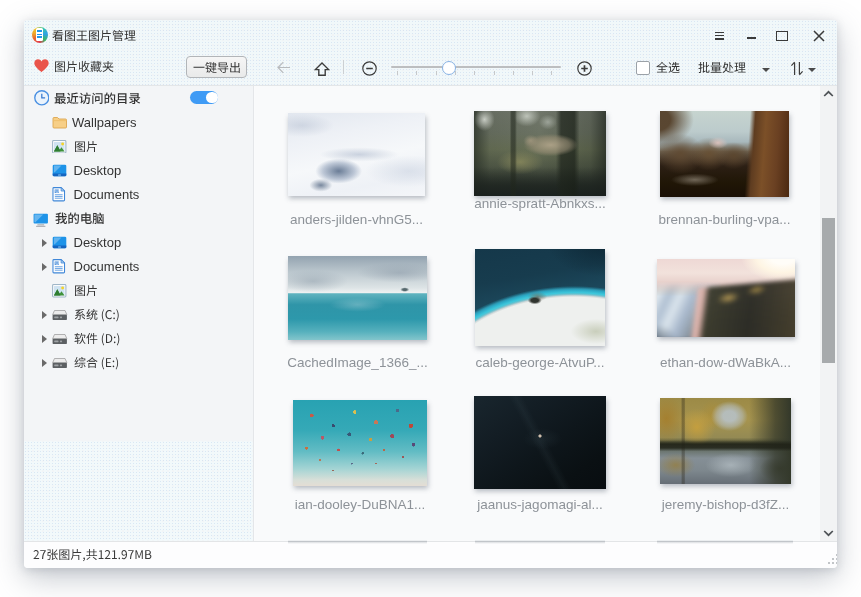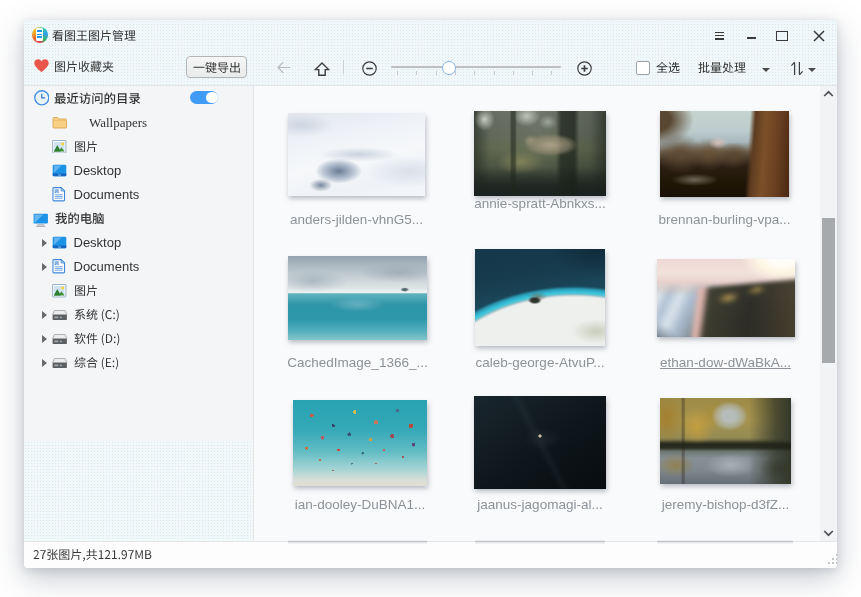--- a/index.html
+++ b/index.html
@@ -105,21 +105,21 @@
     </svg>
 <svg style="position:absolute;left:29.8px;top:71.7px;" width="86.8" height="14" viewBox="0 -11 86.8 14">
       <path d="M3.3 -7.8H9.1V-7.1H3.3ZM3.3 -9.3H9.1V-8.6H3.3ZM2.1 -10.1V-6.3H10.3V-10.1ZM4.8 -4.8V-4.1H2.8V-4.8ZM0.6 -0.6 0.7 0.4 4.8 -0.1V1.0H5.9V-0.2L6.5 -0.3L6.5 -1.2L5.9 -1.2V-4.8H11.8V-5.7H0.6V-4.8H1.7V-0.7ZM6.3 -4.1V-3.2H7.2L6.8 -3.1C7.1 -2.2 7.6 -1.5 8.2 -0.9C7.6 -0.4 6.9 -0.1 6.2 0.1C6.4 0.4 6.6 0.8 6.8 1.0C7.6 0.7 8.3 0.3 9.0 -0.2C9.6 0.3 10.4 0.7 11.3 1.0C11.5 0.7 11.8 0.3 12.0 0.1C11.2 -0.1 10.4 -0.5 9.8 -0.9C10.5 -1.7 11.1 -2.7 11.5 -3.9L10.8 -4.2L10.6 -4.1ZM7.8 -3.2H10.2C9.9 -2.6 9.5 -2.0 9.0 -1.5C8.5 -2.0 8.1 -2.6 7.8 -3.2ZM4.8 -3.2V-2.5H2.8V-3.2ZM4.8 -1.7V-1.1L2.8 -0.8V-1.7Z M13.3 -9.7C14.0 -9.0 14.8 -8.0 15.1 -7.4L16.1 -8.1C15.7 -8.7 14.9 -9.6 14.2 -10.2ZM23.1 -10.5C21.8 -10.1 19.5 -9.8 17.5 -9.7V-7.0C17.5 -5.4 17.4 -3.2 16.3 -1.7C16.6 -1.5 17.1 -1.2 17.3 -1.0C18.2 -2.3 18.5 -4.2 18.6 -5.8H20.9V-1.0H22.0V-5.8H24.2V-6.9H18.7V-7.0V-8.8C20.5 -8.9 22.6 -9.1 24.0 -9.6ZM15.7 -6.0H13.0V-4.8H14.6V-1.6C14.0 -1.4 13.4 -0.8 12.8 -0.2L13.6 0.9C14.1 0.1 14.7 -0.7 15.1 -0.7C15.4 -0.7 15.8 -0.2 16.3 0.1C17.2 0.6 18.3 0.7 19.8 0.7C21.1 0.7 23.2 0.7 24.1 0.6C24.1 0.3 24.3 -0.3 24.4 -0.6C23.2 -0.5 21.3 -0.4 19.9 -0.4C18.5 -0.4 17.4 -0.4 16.6 -0.9C16.2 -1.2 15.9 -1.4 15.7 -1.5Z M26.2 -9.6C26.8 -9.0 27.6 -8.1 28.0 -7.6L28.8 -8.5C28.4 -8.9 27.6 -9.7 27.0 -10.3ZM32.1 -10.2C32.3 -9.6 32.5 -8.8 32.6 -8.3H29.4V-7.2H31.1C31.1 -4.2 30.9 -1.4 29.0 0.2C29.3 0.4 29.7 0.8 29.8 1.1C31.3 -0.2 31.9 -2.2 32.2 -4.5H34.6C34.5 -1.7 34.4 -0.6 34.1 -0.3C34.0 -0.1 33.9 -0.1 33.7 -0.1C33.4 -0.1 32.9 -0.1 32.2 -0.2C32.4 0.1 32.6 0.6 32.6 0.9C33.2 1.0 33.8 1.0 34.2 0.9C34.6 0.9 34.9 0.8 35.1 0.4C35.5 -0.0 35.7 -1.4 35.8 -5.1C35.8 -5.2 35.8 -5.6 35.8 -5.6H32.2C32.3 -6.1 32.3 -6.6 32.3 -7.2H36.7V-8.3H32.8L33.8 -8.6C33.7 -9.1 33.4 -9.9 33.2 -10.5ZM25.3 -6.6V-5.5H27.1V-1.7C27.1 -1.1 26.7 -0.6 26.4 -0.4C26.6 -0.2 27.0 0.3 27.1 0.6C27.3 0.3 27.7 -0.1 30.0 -1.9C29.9 -2.1 29.7 -2.5 29.6 -2.8L28.3 -1.8V-6.6Z M38.3 -7.6V1.0H39.4V-7.6ZM38.4 -9.8C39.0 -9.1 39.8 -8.2 40.2 -7.7L41.1 -8.3C40.7 -8.8 39.8 -9.7 39.2 -10.3ZM41.6 -9.8V-8.7H47.4V-0.5C47.4 -0.3 47.3 -0.2 47.1 -0.2C46.9 -0.2 46.1 -0.2 45.4 -0.2C45.6 0.1 45.8 0.6 45.8 1.0C46.8 1.0 47.5 0.9 48.0 0.8C48.4 0.6 48.5 0.2 48.5 -0.5V-9.8ZM41.1 -6.7V-1.3H42.2V-2.0H45.6V-6.7ZM42.2 -5.6H44.5V-3.1H42.2Z M56.4 -5.1C57.0 -4.2 57.8 -3.0 58.2 -2.3L59.2 -2.9C58.8 -3.6 57.9 -4.8 57.3 -5.7ZM57.0 -10.5C56.6 -8.9 55.9 -7.2 55.1 -6.1V-8.5H53.1C53.3 -9.0 53.5 -9.7 53.7 -10.3L52.4 -10.5C52.4 -9.9 52.2 -9.1 52.0 -8.5H50.6V0.7H51.7V-0.2H55.1V-6.0C55.4 -5.8 55.8 -5.5 56.0 -5.4C56.4 -5.9 56.8 -6.6 57.1 -7.5H60.1C59.9 -2.7 59.8 -0.8 59.4 -0.4C59.2 -0.3 59.1 -0.2 58.8 -0.2C58.5 -0.2 57.8 -0.2 57.0 -0.3C57.2 0.0 57.4 0.5 57.4 0.8C58.1 0.9 58.8 0.9 59.3 0.8C59.7 0.8 60.0 0.7 60.4 0.2C60.9 -0.4 61.0 -2.3 61.2 -8.0C61.2 -8.1 61.2 -8.5 61.2 -8.5H57.6C57.8 -9.1 57.9 -9.7 58.1 -10.2ZM51.7 -7.4H54.0V-5.1H51.7ZM51.7 -1.3V-4.1H54.0V-1.3Z M65.0 -5.7H71.2V-3.9H65.0ZM65.0 -6.8V-8.6H71.2V-6.8ZM65.0 -2.8H71.2V-1.0H65.0ZM63.9 -9.7V0.9H65.0V0.1H71.2V0.9H72.5V-9.7Z M76.0 -3.8C76.8 -3.4 77.7 -2.7 78.2 -2.2L79.1 -3.0C78.5 -3.5 77.5 -4.1 76.8 -4.5ZM76.0 -9.8V-8.7H83.4L83.4 -7.8H76.4V-6.7H83.3L83.2 -5.8H75.2V-4.8H80.0V-2.6C78.2 -1.9 76.3 -1.2 75.2 -0.8L75.8 0.3C77.0 -0.2 78.5 -0.9 80.0 -1.5V-0.2C80.0 0.0 79.9 0.1 79.7 0.1C79.5 0.1 78.8 0.1 78.1 0.1C78.3 0.3 78.5 0.8 78.5 1.1C79.5 1.1 80.1 1.1 80.6 0.9C81.0 0.8 81.2 0.5 81.2 -0.1V-2.5C82.2 -1.1 83.7 -0.0 85.5 0.6C85.6 0.2 86.0 -0.2 86.2 -0.5C85.0 -0.8 83.9 -1.4 83.0 -2.1C83.7 -2.6 84.6 -3.3 85.3 -3.9L84.3 -4.6C83.8 -4.1 83.0 -3.4 82.2 -2.9C81.8 -3.3 81.5 -3.9 81.2 -4.5V-4.8H86.1V-5.8H84.5C84.6 -7.1 84.7 -8.6 84.7 -9.8L83.7 -9.9L83.5 -9.8Z" fill="#333"></path>
     </svg>
 <div class="abs" style="left:166px;top:70.5px;width:28px;height:13.5px;border-radius:7px;background:#3f9bf5;"></div>
 <div class="abs" style="left:182.3px;top:71.5px;width:11.5px;height:11.5px;border-radius:50%;background:#fff;"></div>
 <svg class="abs" style="left:28px;top:95.9px" width="15" height="13" viewBox="0 0 15 13">
 <path d="M1 2.5 Q1 1.5 2 1.5 L5.5 1.5 L7 3 L13.5 3 Q14.5 3 14.5 4 L14.5 11 Q14.5 12 13.5 12 L2 12 Q1 12 1 11 Z" fill="#f7cf87" stroke="#dda64f" stroke-width="0.9"></path>
 <path d="M1 4.6 L14.5 4.6" stroke="#eebd6a" stroke-width="0.9"></path>
     </svg>
-<div class="ttxt" style="left:65px;top:94.9px;font-family:Liberation Serif, serif;">Wallpapers</div>
+<div class="ttxt" style="left:48px;top:94.9px;">Wallpapers</div>
 <svg class="abs" style="left:28px;top:119.8px" width="14.5" height="13.5" viewBox="0 0 15 14">
 <rect x="0.6" y="0.6" width="13.8" height="12.8" rx="1" fill="#fdfdfd" stroke="#9fb6c8" stroke-width="1.1"></rect>
 <rect x="2" y="2" width="11" height="10" fill="#cfe3f2"></rect>
 <path d="M2 12 L5.5 5.5 L8 10 L9.8 7.5 L13 12 Z" fill="#3f9239"></path>
 <path d="M2 12 L5.5 5.5 L8 10 L8.8 12 Z" fill="#2e7d32"></path>
 <circle cx="11" cy="4.2" r="1.5" fill="#f5d327"></circle>
     </svg>
 <svg style="position:absolute;left:49.5px;top:120.0px;" width="24.0" height="14" viewBox="0 -11 24.0 14">
       <path d="M4.5 -3.3C5.5 -3.1 6.7 -2.7 7.4 -2.4L7.7 -3.0C7.1 -3.3 5.8 -3.7 4.9 -3.9ZM3.3 -1.8C5.0 -1.6 7.0 -1.1 8.2 -0.7L8.6 -1.4C7.4 -1.8 5.3 -2.3 3.7 -2.4ZM1.0 -9.6V1.0H1.9V0.5H10.1V1.0H11.0V-9.6ZM1.9 -0.3V-8.7H10.1V-0.3ZM5.0 -8.5C4.4 -7.5 3.3 -6.6 2.3 -6.0C2.5 -5.8 2.8 -5.6 2.9 -5.4C3.3 -5.7 3.7 -6.0 4.0 -6.3C4.4 -5.9 4.8 -5.5 5.3 -5.2C4.3 -4.7 3.2 -4.4 2.1 -4.2C2.2 -4.0 2.4 -3.6 2.5 -3.4C3.7 -3.7 5.0 -4.1 6.1 -4.8C7.1 -4.2 8.2 -3.8 9.4 -3.6C9.5 -3.8 9.7 -4.1 9.9 -4.2C8.8 -4.4 7.8 -4.8 6.8 -5.2C7.7 -5.8 8.5 -6.5 9.0 -7.3L8.5 -7.6L8.3 -7.5H5.2C5.4 -7.8 5.6 -8.0 5.7 -8.2ZM4.5 -6.8 4.6 -6.8H7.7C7.3 -6.4 6.7 -6.0 6.1 -5.6C5.5 -5.9 4.9 -6.3 4.5 -6.8Z M14.2 -9.8V-5.8C14.2 -3.6 14.0 -1.4 12.5 0.3C12.7 0.4 13.0 0.8 13.2 1.0C14.3 -0.2 14.8 -1.7 15.0 -3.2H20.0V1.0H21.0V-4.1H15.0C15.1 -4.7 15.1 -5.2 15.1 -5.8V-6.0H22.8V-7.0H19.5V-10.1H18.5V-7.0H15.1V-9.8Z" fill="#333"></path>
     </svg>
@@ -274,21 +274,21 @@
 radial-gradient(ellipse 28px 18px at 92% 82%, rgba(56,60,46,.75) 0%, rgba(56,60,46,0) 75%),
 linear-gradient(180deg, #9c8a46 0%, #a6944f 26%, #948a54 46%, #4a4c33 53%, #667068 60%, #858f96 70%, #7e888e 84%, #666e76 100%);"></div>
 <div class="abs" style="left:33.0px;top:453.8px;width:139px;height:3px;background:#edeff1;"></div>
 <div class="abs" style="left:220.0px;top:453.8px;width:130px;height:3px;background:#eaedef;"></div>
 <div class="abs" style="left:402.0px;top:453.8px;width:136px;height:3px;background:#ebeef0;"></div>
 <div class="lbl" style="left:101.5px;top:126.0px;">anders-jilden-vhnG5...</div>
 <div class="lbl" style="left:285.0px;top:110px;">annie-spratt-Abnkxs...</div>
 <div class="lbl" style="left:469.5px;top:126.0px;">brennan-burling-vpa...</div>
 <div class="lbl" style="left:102.5px;top:269.0px;">CachedImage_1366_...</div>
 <div class="lbl" style="left:285.0px;top:269.0px;">caleb-george-AtvuP...</div>
-<div class="lbl" style="left:470.5px;top:269.0px;text-decoration:underline;">ethan-dow-dWaBkA...</div>
+<div class="lbl" style="left:470.5px;top:269.0px;">ethan-dow-dWaBkA...</div>
 <div class="lbl" style="left:105.0px;top:411.0px;">ian-dooley-DuBNA1...</div>
 <div class="lbl" style="left:285.0px;top:411.0px;">jaanus-jagomagi-al...</div>
 <div class="lbl" style="left:470.5px;top:411.0px;">jeremy-bishop-d3fZ...</div>
 <div class="abs" style="left:565px;top:0;width:17px;height:455px;background:#f2f3f4;"></div>
 <svg class="abs" style="left:568px;top:4px" width="11" height="8" viewBox="0 0 11 8">
 <path d="M1.2 6 L5.5 1.8 L9.8 6" stroke="#4e5256" stroke-width="1.7" fill="none"></path>
       </svg>
 <svg class="abs" style="left:568px;top:443px" width="11" height="8" viewBox="0 0 11 8">
 <path d="M1.2 2 L5.5 6.2 L9.8 2" stroke="#4e5256" stroke-width="1.7" fill="none"></path>
       </svg>

